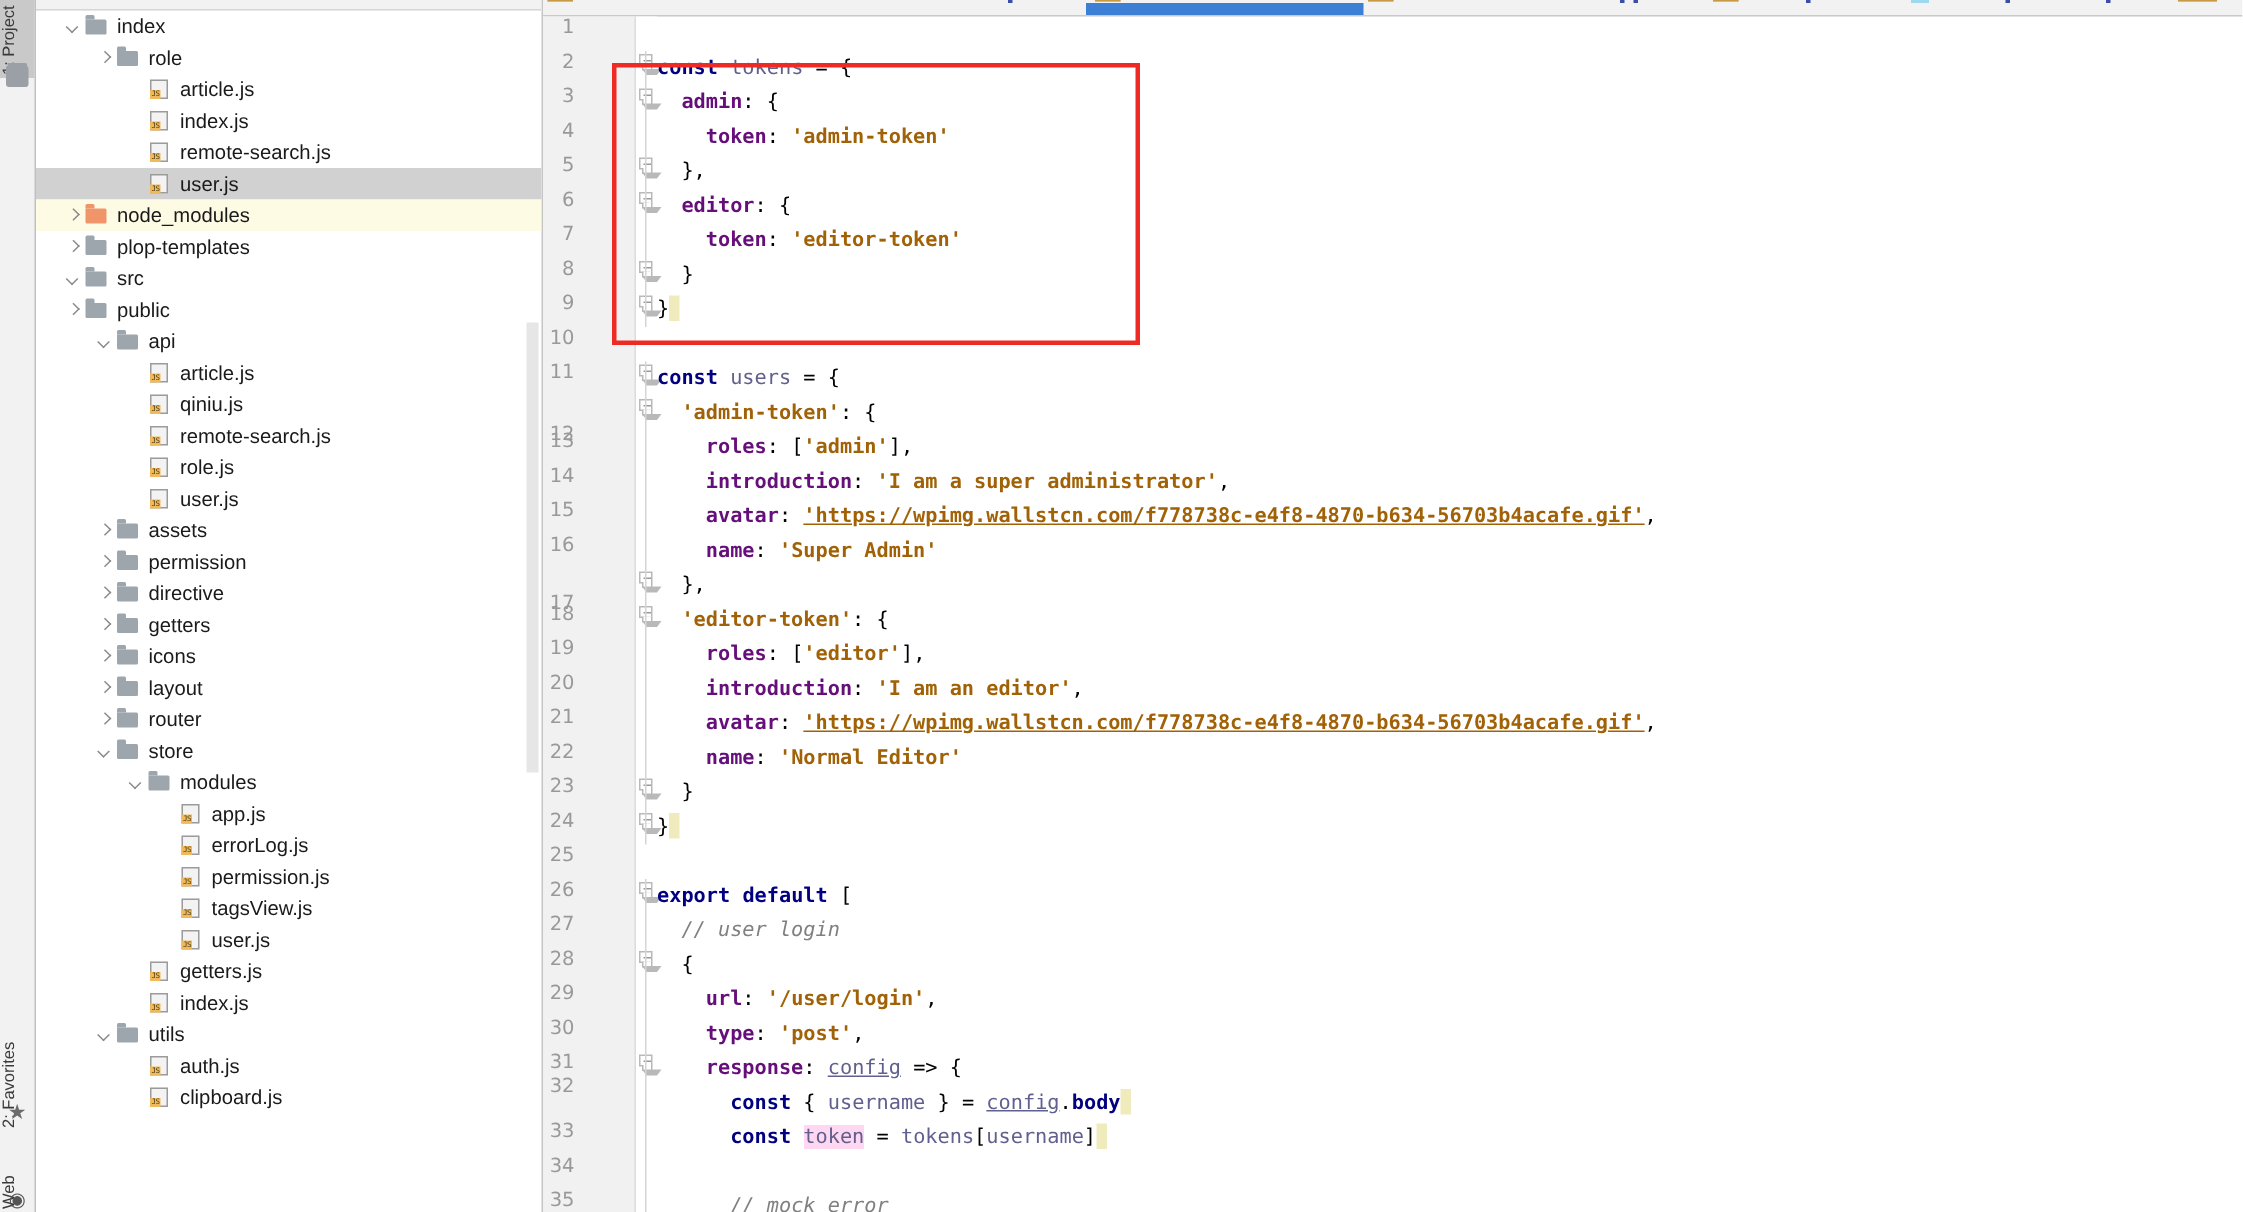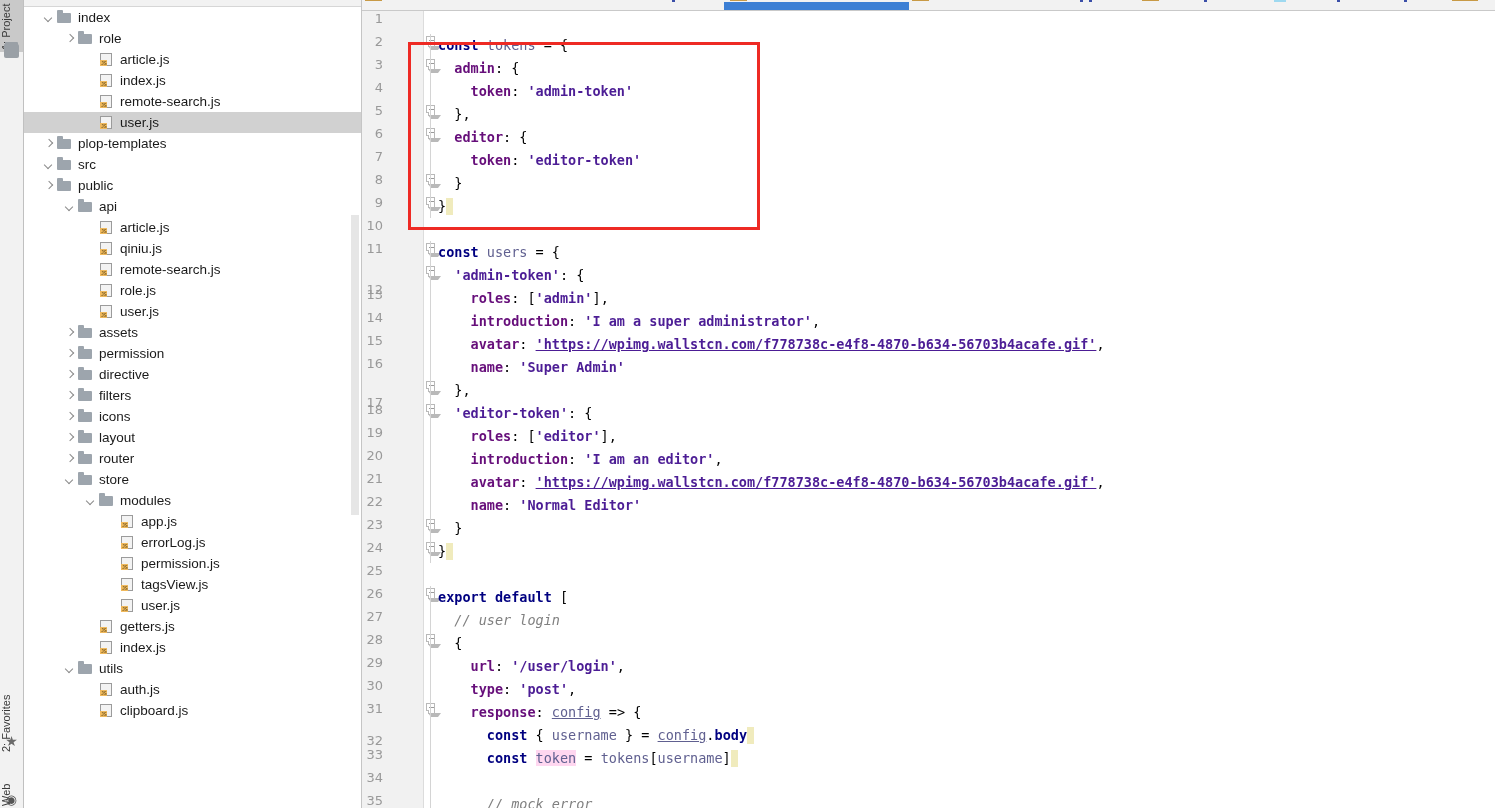--- a/index.html
+++ b/index.html
@@ -168,21 +168,21 @@
     position:absolute;left:76px;top:11px;right:0;bottom:0;
     font-family:"DejaVu Sans Mono","Liberation Mono",monospace;
     font-size:13.5px;
     white-space:pre;
   }
   .cl{
     position:absolute;left:0;height:23px;line-height:23px;white-space:pre;
   }
   .kw{color:#000080;font-weight:bold;}
   .prop{color:#660e7a;font-weight:bold;}
-  .str{color:#4c1d95;font-weight:bold;}
+  .str{color:#a16207;font-weight:bold;}
   .plain{color:#000000;}
   .cmt{color:#808080;font-style:italic;}
   .param{color:#606090;}
   .fld{color:#000080;font-weight:bold;}
   .und{text-decoration:underline;}
   .hl-pink{background:#ffd7f0;}
   .caretmark{
     display:inline-block;width:7px;height:17px;background:#f0ebbd;
     vertical-align:-4px;
   }
@@ -258,20 +258,28 @@
           <span class="rlabel">remote-search.js</span>
         </div>
         <div class="row sel">
           <span style="flex: 0 0 62px;"></span>
           <span class="arrow none"></span>
           <span class="ic">
             <span class="ic-js"></span>
           </span>
           <span class="rlabel">user.js</span>
         </div>
+        <div class="row hl">
+          <span style="flex: 0 0 20px;"></span>
+          <span class="arrow closed"></span>
+          <span class="ic">
+            <span class="ic-folder orange"></span>
+          </span>
+          <span class="rlabel">node_modules</span>
+        </div>
         <div class="row">
           <span style="flex: 0 0 20px;"></span>
           <span class="arrow closed"></span>
           <span class="ic">
             <span class="ic-folder"></span>
           </span>
           <span class="rlabel">plop-templates</span>
         </div>
         <div class="row">
           <span style="flex: 0 0 20px;"></span>
@@ -360,21 +368,21 @@
             <span class="ic-folder"></span>
           </span>
           <span class="rlabel">directive</span>
         </div>
         <div class="row">
           <span style="flex: 0 0 41px;"></span>
           <span class="arrow closed"></span>
           <span class="ic">
             <span class="ic-folder"></span>
           </span>
-          <span class="rlabel">filters</span>
+          <span class="rlabel">getters</span>
         </div>
         <div class="row">
           <span style="flex: 0 0 41px;"></span>
           <span class="arrow closed"></span>
           <span class="ic">
             <span class="ic-folder"></span>
           </span>
           <span class="rlabel">icons</span>
         </div>
         <div class="row">
@@ -538,21 +546,21 @@
           <div class="lnum" style="top: 479px;">22</div>
           <div class="lnum" style="top: 502px;">23</div>
           <div class="lnum" style="top: 525px;">24</div>
           <div class="lnum" style="top: 548px;">25</div>
           <div class="lnum" style="top: 571px;">26</div>
           <div class="lnum" style="top: 594px;">27</div>
           <div class="lnum" style="top: 617px;">28</div>
           <div class="lnum" style="top: 640px;">29</div>
           <div class="lnum" style="top: 663px;">30</div>
           <div class="lnum" style="top: 686px;">31</div>
-          <div class="lnum" style="top: 718px;">32</div>
+          <div class="lnum" style="top: 702px;">32</div>
           <div class="lnum" style="top: 732px;">33</div>
           <div class="lnum" style="top: 755px;">34</div>
           <div class="lnum" style="top: 778px;">35</div>
         </div>
     </div>
     <div class="foldcol">
       <div id="folds">
           <div class="fold" style="top: 24px;">
             <span class="box"></span>
             <span class="tip"></span>

